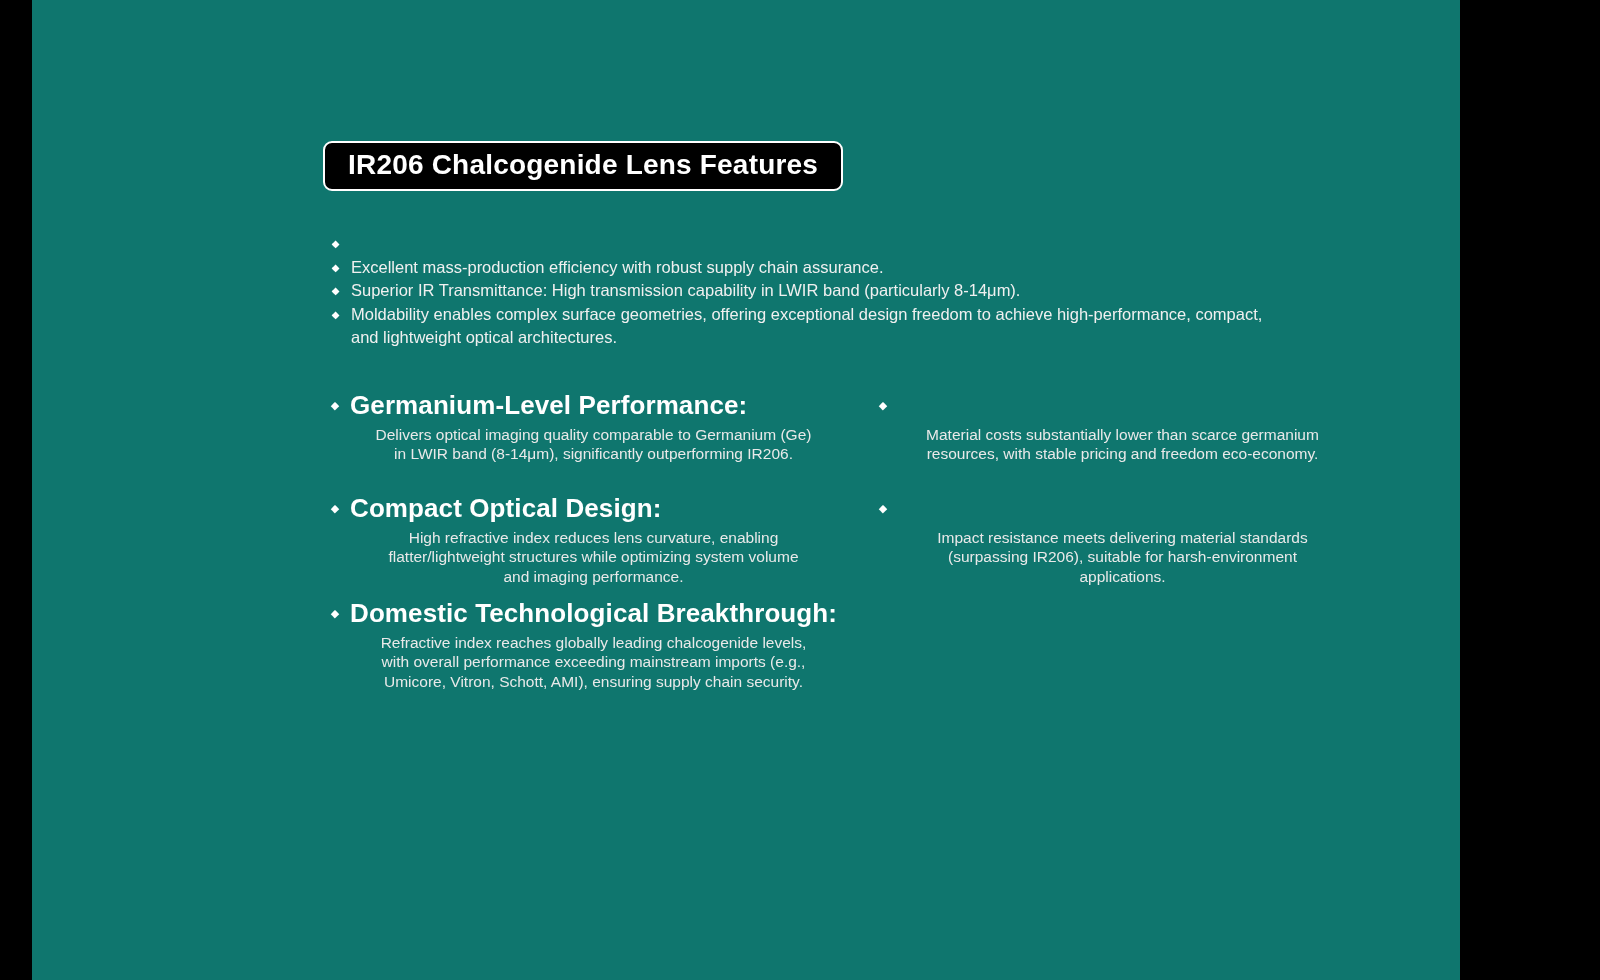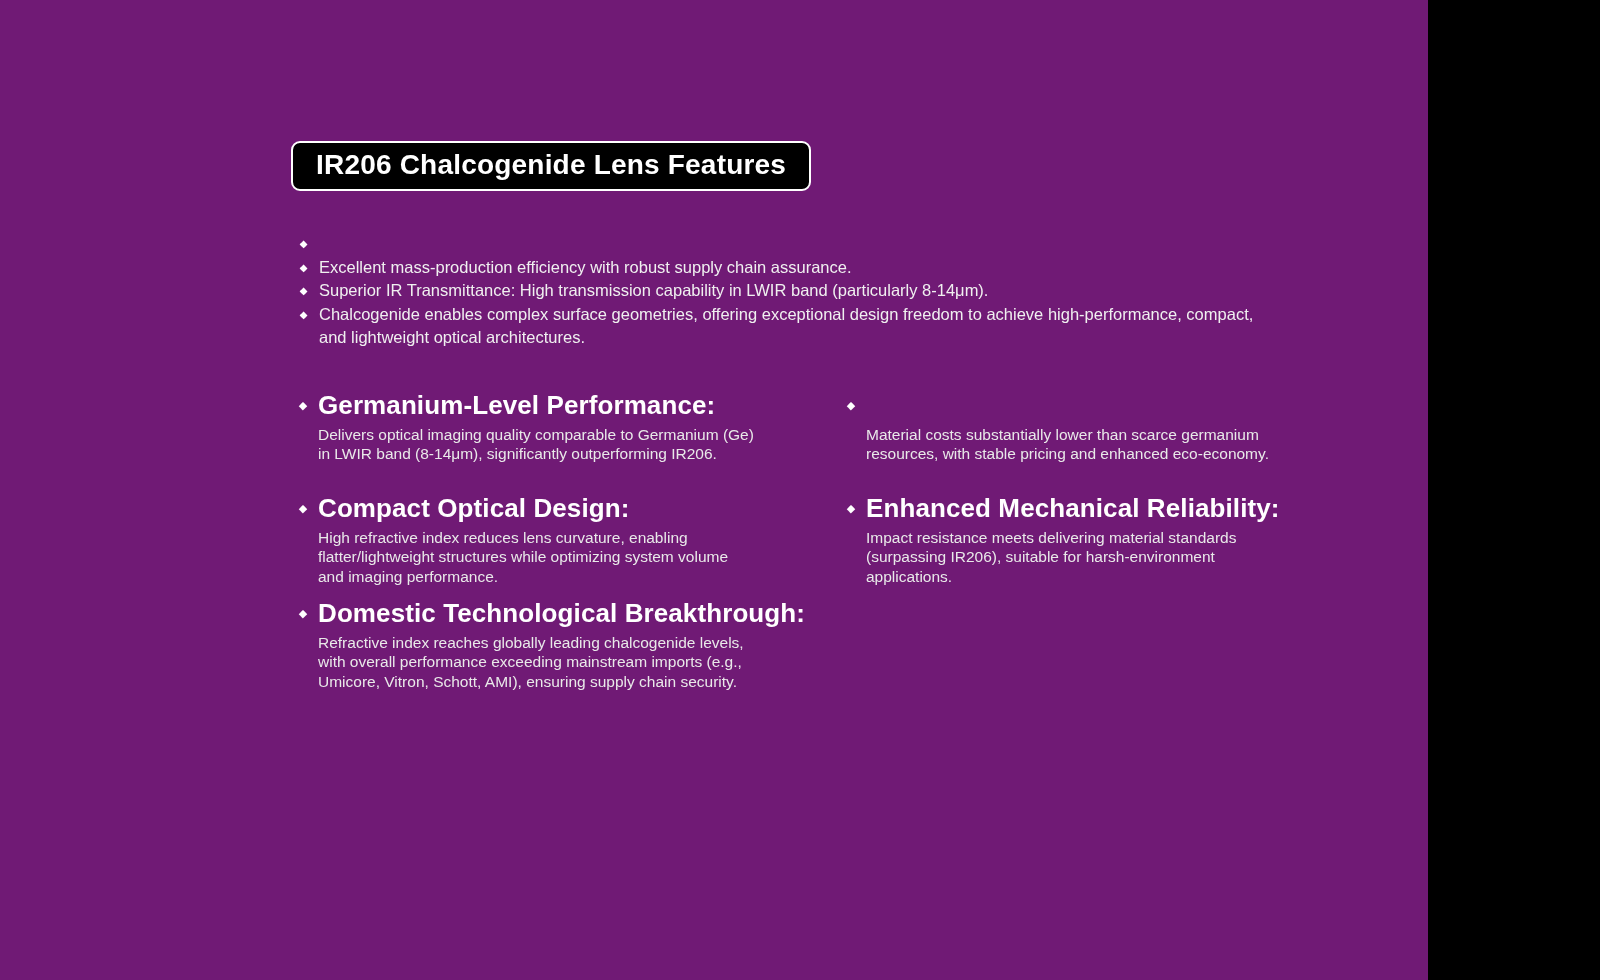--- a/index.html
+++ b/index.html
@@ -5,22 +5,23 @@
   * { margin: 0; padding: 0; box-sizing: border-box; }
   html, body {
     width: 1600px; height: 980px;
     background: #000000;
     overflow: hidden;
     font-family: "Liberation Sans", "DejaVu Sans", sans-serif;
   }
   .page {
     position: relative;
     width: 1428px; height: 980px;
-    background: #701a75;
+    background: #0f766e;
     color: #f0f0f0;
+    margin-left: 32px;
   }
   .content {
     padding-left: 291px;
     padding-top: 141px;
   }
   .title-box {
     display: inline-block;
     border: 2px solid #ffffff;
     border-radius: 9px;
     padding: 8px 23px 10px 23px;
@@ -99,20 +100,21 @@
     letter-spacing: 0.1px;
     white-space: nowrap;
   }
   .feature-body {
     margin-top: 7px;
     padding-left: 21px;
     font-size: 15.5px;
     line-height: 19.3px;
     color: #e9e9e9;
     white-space: pre-line;
+    text-align: center;
   }
 </style>
 </head>
 <body>
 
 <div class="page">
   <div class="content">
 
     
     <div class="title-box">
@@ -127,21 +129,21 @@
       <div class="bullet-row">
         <span class="diamond">◆</span>
         <span class="bullet-text">Excellent mass-production efficiency with robust supply chain assurance.</span>
       </div>
       <div class="bullet-row">
         <span class="diamond">◆</span>
         <span class="bullet-text">Superior IR Transmittance: High transmission capability in LWIR band (particularly 8-14μm).</span>
       </div>
       <div class="bullet-row">
         <span class="diamond">◆</span>
-        <span class="bullet-text">Chalcogenide enables complex surface geometries, offering exceptional design freedom to achieve high-performance, compact,
+        <span class="bullet-text">Moldability enables complex surface geometries, offering exceptional design freedom to achieve high-performance, compact,
 and lightweight optical architectures.</span>
       </div>
     </div>
 
     
 
     
     <div class="columns">
 
       <div class="col-left">
@@ -177,27 +179,26 @@
 
       </div>
 
       <div class="col-right">
 
         <div class="feature-block gap-lg">
           <div class="heading-row">
             <span class="diamond">◆</span>
           </div>
           <div class="feature-body">Material costs substantially lower than scarce germanium
-resources, with stable pricing and enhanced eco-economy.</div>
+resources, with stable pricing and freedom eco-economy.</div>
         </div>
 
         <div class="feature-block">
           <div class="heading-row">
             <span class="diamond">◆</span>
-            <span class="feature-heading">Enhanced Mechanical Reliability:</span>
           </div>
           <div class="feature-body">Impact resistance meets delivering material standards
  (surpassing IR206), suitable for harsh-environment
 applications.</div>
         </div>
 
       </div>
 
     </div>
   </div>

